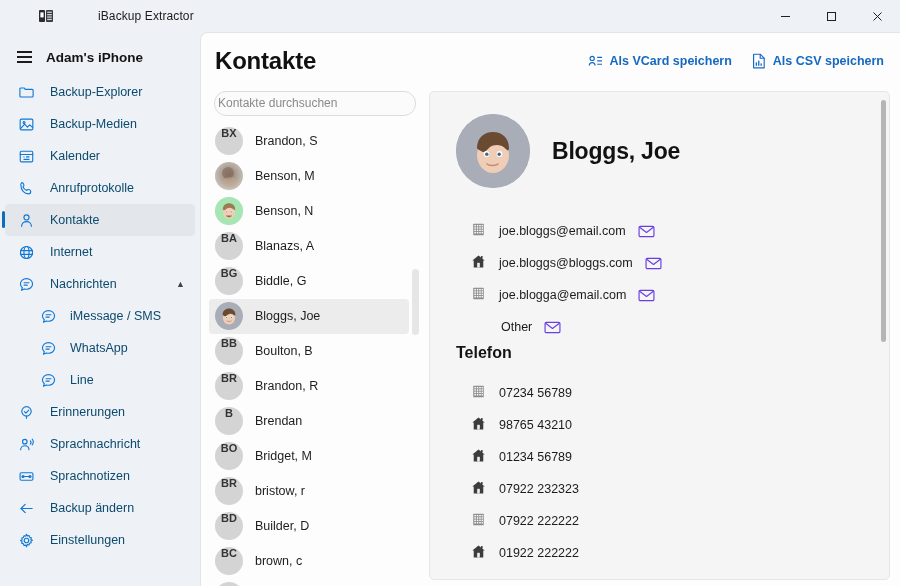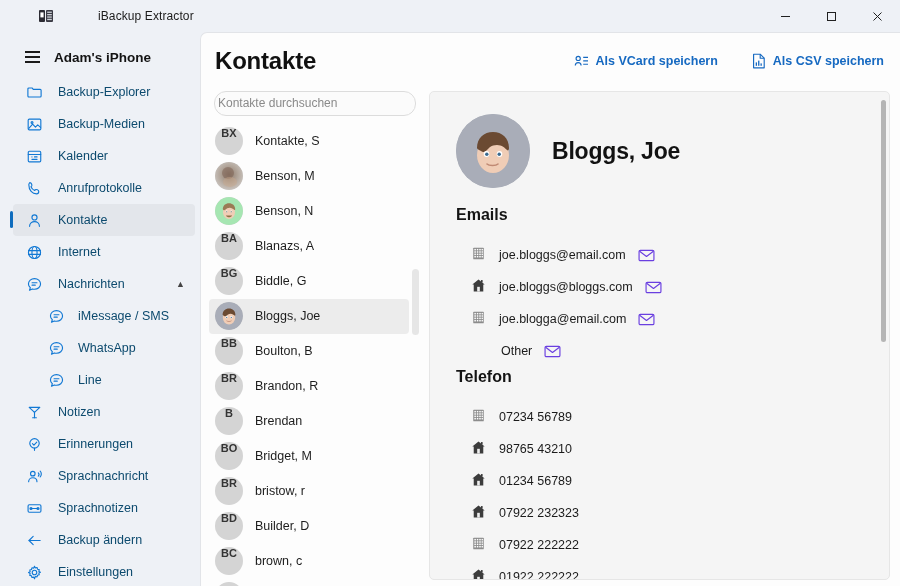--- a/index.html
+++ b/index.html
@@ -59,21 +59,20 @@
   }
 
   
   .sidebar {
     width: 200px;
     flex: 0 0 200px;
     background: #eef1f6;
     padding-top: 6px;
     position: relative;
     overflow: hidden;
-    padding-left: 8px;
   }
   .hamburger-row {
     height: 38px;
     display: flex;
     align-items: center;
     padding-left: 10px;
   }
   .ham {
     width: 28px; height: 28px;
     display: flex; align-items: center; justify-content: center;
@@ -161,21 +160,21 @@
   .page-title {
     font-size: 24px;
     font-weight: bold;
     color: #111;
     letter-spacing: -0.2px;
   }
   .header-actions {
     margin-left: auto;
     display: flex;
     align-items: center;
-    gap: 34px;
+    gap: 20px;
     justify-content: center;
   }
   .hact {
     display: flex;
     align-items: center;
     gap: 7px;
     color: #1669c1;
     font-size: 12.5px;
     font-weight: bold;
     cursor: pointer;
@@ -501,30 +500,20 @@
                 <path d="M9 2.8c3.6 0 6.4 2.4 6.4 5.6S12.6 14 9 14c-.8 0-1.6-.1-2.3-.3l-3 1.3.9-2.6C3.4 11.4 2.6 10 2.6 8.4 2.6 5.2 5.4 2.8 9 2.8z"></path>
                 <line x1="6.4" y1="7.2" x2="11.6" y2="7.2"></line>
                 <line x1="6.4" y1="9.7" x2="9.8" y2="9.7"></line>
               </svg>
             </span>
             <span class="nav-label">Line</span>
           </div>
           <div class="nav-item">
             <span class="nav-ic">
               <svg width="17" height="17" viewBox="0 0 18 18" fill="none" stroke="#1178d4" stroke-width="1.2" stroke-linecap="round" stroke-linejoin="round">
-                <path d="M3.4 3.6h11.2l-5.6 5.3z"></path>
-                <line x1="9" y1="8.9" x2="9" y2="14.6"></line>
-                <line x1="7" y1="14.6" x2="11" y2="14.6"></line>
-              </svg>
-            </span>
-            <span class="nav-label">Notizen</span>
-          </div>
-          <div class="nav-item">
-            <span class="nav-ic">
-              <svg width="17" height="17" viewBox="0 0 18 18" fill="none" stroke="#1178d4" stroke-width="1.2" stroke-linecap="round" stroke-linejoin="round">
                 <circle cx="9" cy="7.8" r="5"></circle>
                 <path d="M6.8 8l1.6 1.6 3-3.2"></path>
                 <line x1="9" y1="12.8" x2="9" y2="15.2"></line>
               </svg>
             </span>
             <span class="nav-label">Erinnerungen</span>
           </div>
           <div class="nav-item">
             <span class="nav-ic">
               <svg width="17" height="17" viewBox="0 0 18 18" fill="none" stroke="#1178d4" stroke-width="1.2" stroke-linecap="round" stroke-linejoin="round">
@@ -607,21 +596,21 @@
 
         <div class="listpane">
           <div class="searchbox">
             <input type="text" placeholder="Kontakte durchsuchen" style="">
           </div>
           <div class="clist" id="contact-list">
               <div class="crow">
                 <span class="av">
                   <span>BX</span>
                 </span>
-                <span class="cname">Kontakte, S</span>
+                <span class="cname">Brandon, S</span>
               </div>
               <div class="crow">
                 <span class="av">
                   <svg width="28" height="28" viewBox="0 0 28 28">
                     <defs>
                       <radialGradient id="bl1" cx="50%" cy="45%" r="60%">
                         <stop offset="0%" stop-color="#8e7a6b"></stop>
                         <stop offset="55%" stop-color="#b3a79c"></stop>
                         <stop offset="100%" stop-color="#cfcac6"></stop>
                       </radialGradient>
@@ -737,21 +726,20 @@
                   <ellipse cx="30.5" cy="40" rx="2.8" ry="3" fill="#fff"></ellipse>
                   <ellipse cx="43.5" cy="40" rx="2.8" ry="3" fill="#fff"></ellipse>
                   <circle cx="30.8" cy="40.3" r="1.7" fill="#3c6a8e"></circle>
                   <circle cx="43.2" cy="40.3" r="1.7" fill="#3c6a8e"></circle>
                   <path d="M31 50c2 2 9 2 11 0" fill="none" stroke="#c08a74" stroke-width="1.6" stroke-linecap="round"></path>
                 </svg>
               </div>
               <div class="dname">Bloggs, Joe</div>
             </div>
             <div id="detail-sections">
-                <div class="sect-title">Emails</div>
                 <div class="ent">
                   <span class="tic">
                     <svg width="15" height="15" viewBox="0 0 16 16">
                       <rect x="2.4" y="1.8" width="11.2" height="12.4" rx="0.7" fill="#8c8c8c"></rect>
                       <rect x="3.6" y="3.1" width="1.6" height="1.6" fill="#fff"></rect>
                       <rect x="6.2" y="3.1" width="1.6" height="1.6" fill="#fff"></rect>
                       <rect x="8.8" y="3.1" width="1.6" height="1.6" fill="#fff"></rect>
                       <rect x="11.3" y="3.1" width="1.4" height="1.6" fill="#fff"></rect>
                       <rect x="3.6" y="5.6" width="1.6" height="1.6" fill="#fff"></rect>
                       <rect x="6.2" y="5.6" width="1.6" height="1.6" fill="#fff"></rect>

